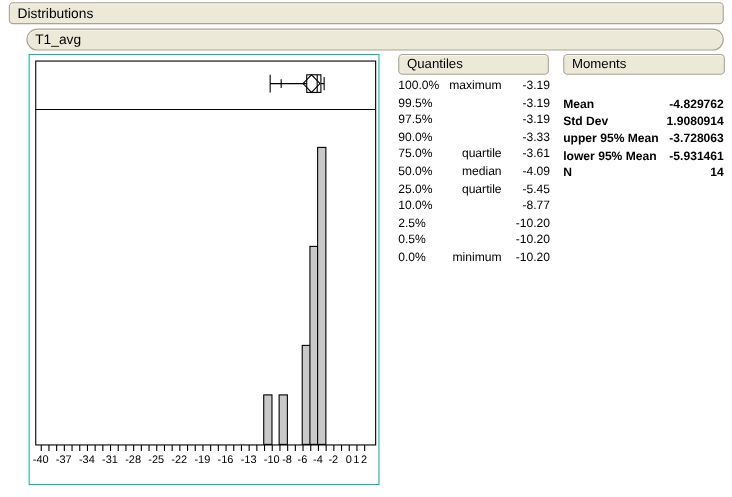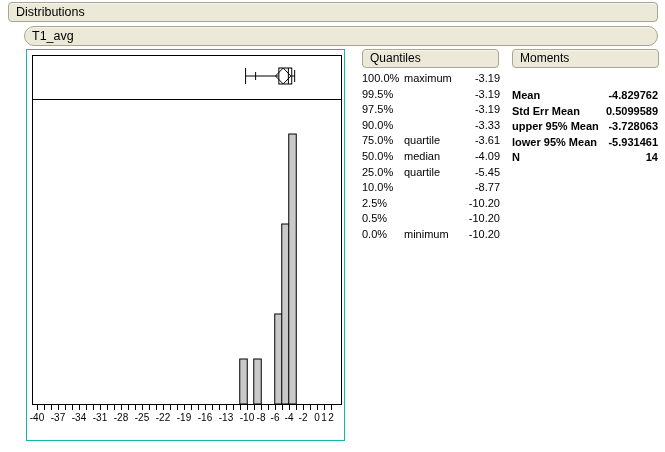--- a/index.html
+++ b/index.html
@@ -21,21 +21,21 @@
   #hdr-variable{left:24px;top:26px;width:625px;border-radius:10px;}
   #hdr-quantiles{left:362px;top:49px;width:128px;height:17px;line-height:17px;font-size:12px;}
   #hdr-moments{left:512px;top:49px;width:138px;height:17px;line-height:17px;font-size:12px;}
   #plot-outer{
     position:absolute;left:26px;top:49px;width:317px;height:390px;
     border:1px solid #14b8a6;background:#fff;
   }
   #plot-svg{position:absolute;left:0;top:0;}
   #quantiles-rows{position:absolute;left:362px;top:71px;width:138px;}
   .qrow{display:grid;grid-template-columns:42px 52px 44px;height:15.6px;font-size:11px;line-height:15px;}
-  .qrow .qname{text-align:left;}
+  .qrow .qname{text-align:right;}
   .qrow .qval{text-align:right;}
   #moments-rows{position:absolute;left:512px;top:88px;width:146px;font-weight:bold;}
   .mrow{display:flex;justify-content:space-between;height:15.6px;font-size:11px;line-height:15px;}
 </style>
 </head>
 <body>
 
 <div class="hdr-bar" id="hdr-distributions">
   <span>Distributions</span>
 </div>
@@ -188,22 +188,22 @@
 
 <div class="hdr-bar" id="hdr-moments">
   <span>Moments</span>
 </div>
 <div id="moments-rows">
     <div class="mrow">
       <span>Mean</span>
       <span>-4.829762</span>
     </div>
     <div class="mrow">
-      <span>Std Err Mean</span>
-      <span>0.5099589</span>
+      <span>Std Dev</span>
+      <span>1.9080914</span>
     </div>
     <div class="mrow">
       <span>upper 95% Mean</span>
       <span>-3.728063</span>
     </div>
     <div class="mrow">
       <span>lower 95% Mean</span>
       <span>-5.931461</span>
     </div>
     <div class="mrow">

